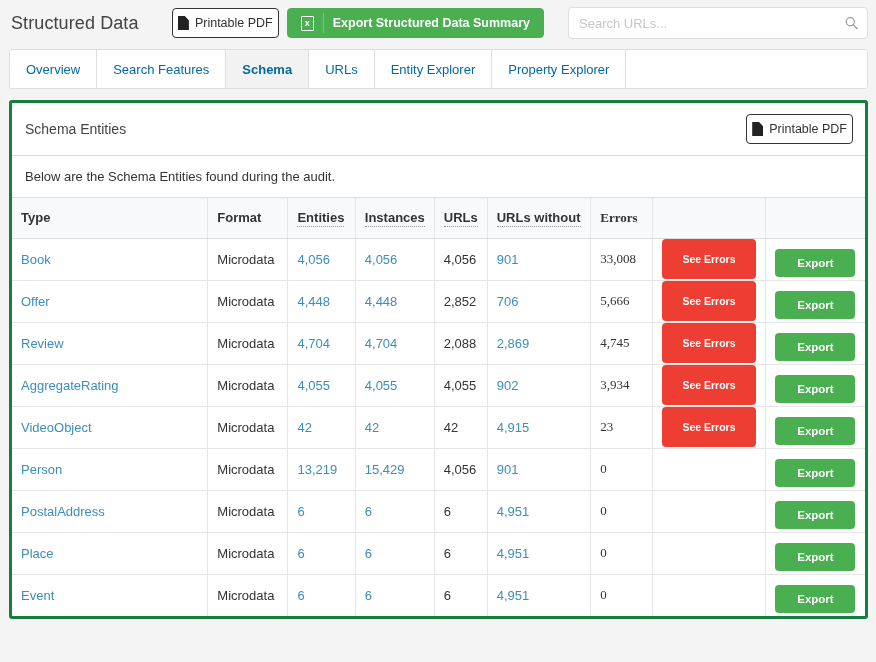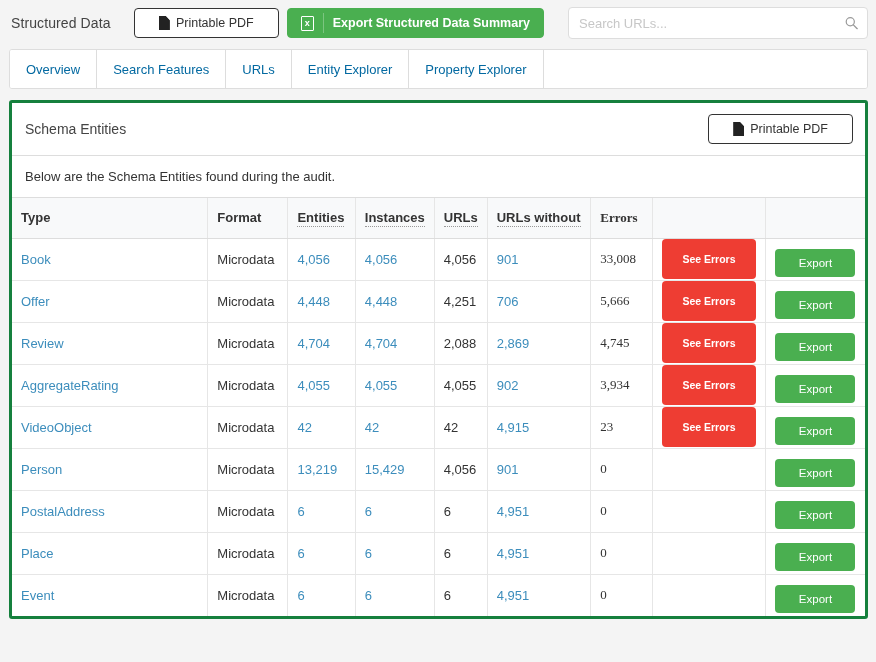--- a/index.html
+++ b/index.html
@@ -14,21 +14,21 @@
 
   
   .topbar {
     height: 46px;
     display: flex;
     align-items: center;
     padding: 0 8px 0 9px;
     gap: 0;
   }
   .page-title {
-    font-size: 14px;
+    font-size: 18px;
     font-weight: 400;
     color: #444;
     white-space: nowrap;
     margin-right: auto;
     padding-left: 2px;
     letter-spacing: .1px;
   }
   .btn {
     display: inline-flex;
     align-items: center;
@@ -39,21 +39,21 @@
     white-space: nowrap;
     cursor: pointer;
     border: 1px solid transparent;
     line-height: 1;
   }
   .btn-default {
     background: #fff;
     border-color: #333;
     color: #333;
     height: 30px;
-    padding: 0 24px;
+    padding: 0 5px;
   }
   .btn-green {
     background: #4aaf50;
     border-color: #4aaf50;
     color: #fff;
     height: 30px;
     padding: 0 13px;
     font-weight: 700;
   }
   .btn-green .icon-sep {
@@ -205,21 +205,21 @@
     background: #ee3d33; color: #fff;
     border: none; border-radius: 4px;
     font-size: 10.5px; font-weight: 700;
     height: 40px; min-width: 94px; padding: 0 8px;
     cursor: pointer; font-family: inherit;
   }
   .btn-export {
     display: inline-flex; align-items: center; justify-content: center;
     background: #4aaf50; color: #fff;
     border: none; border-radius: 4px;
-    font-size: 11.5px; font-weight: 400;
+    font-size: 11.5px; font-weight: 700;
     height: 28px; min-width: 80px; padding: 0 10px;
     cursor: pointer; font-family: inherit; margin-top: 8px;
   }
 </style>
 </head>
 <body>
 
 <div class="topbar">
   <div class="page-title">Structured Data</div>
 
@@ -245,20 +245,23 @@
     </span>
   </div>
 </div>
 
 <div class="tabs-row">
   <div class="tab">
       <span>Overview</span>
     </div>
   <div class="tab">
       <span>Search Features</span>
+    </div>
+  <div class="tab active">
+      <span>Schema</span>
     </div>
   <div class="tab">
       <span>URLs</span>
     </div>
   <div class="tab">
       <span>Entity Explorer</span>
     </div>
   <div class="tab">
       <span>Property Explorer</span>
     </div>
@@ -300,21 +303,21 @@
           <td class="col-urlw"><a class="lnk">901</a></td>
           <td class="col-err"><span>33,008</span></td>
           <td class="col-seeerr cell-btn"><button class="btn-see-errors">See Errors</button></td>
           <td class="col-export cell-btn"><button class="btn-export">Export</button></td>
         </tr>
         <tr>
           <td class="col-type"><a class="lnk">Offer</a></td>
           <td class="col-format"><span>Microdata</span></td>
           <td class="col-ent"><a class="lnk">4,448</a></td>
           <td class="col-inst"><a class="lnk">4,448</a></td>
-          <td class="col-urls"><span>4,251</span></td>
+          <td class="col-urls"><span>2,852</span></td>
           <td class="col-urlw"><a class="lnk">706</a></td>
           <td class="col-err"><span>5,666</span></td>
           <td class="col-seeerr cell-btn"><button class="btn-see-errors">See Errors</button></td>
           <td class="col-export cell-btn"><button class="btn-export">Export</button></td>
         </tr>
         <tr>
           <td class="col-type"><a class="lnk">Review</a></td>
           <td class="col-format"><span>Microdata</span></td>
           <td class="col-ent"><a class="lnk">4,704</a></td>
           <td class="col-inst"><a class="lnk">4,704</a></td>

